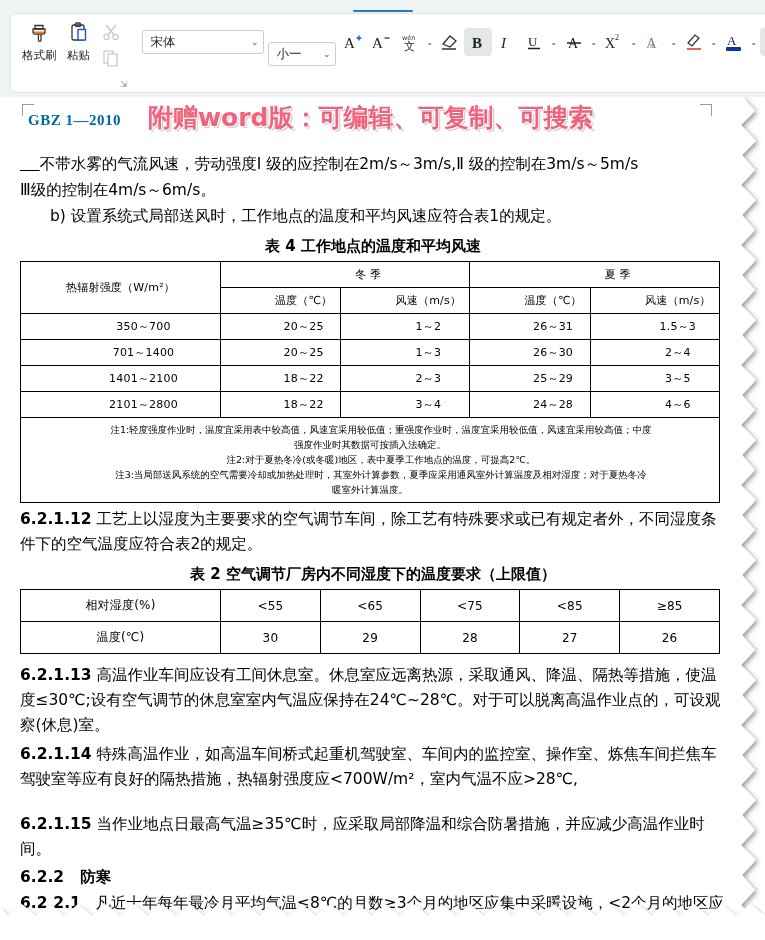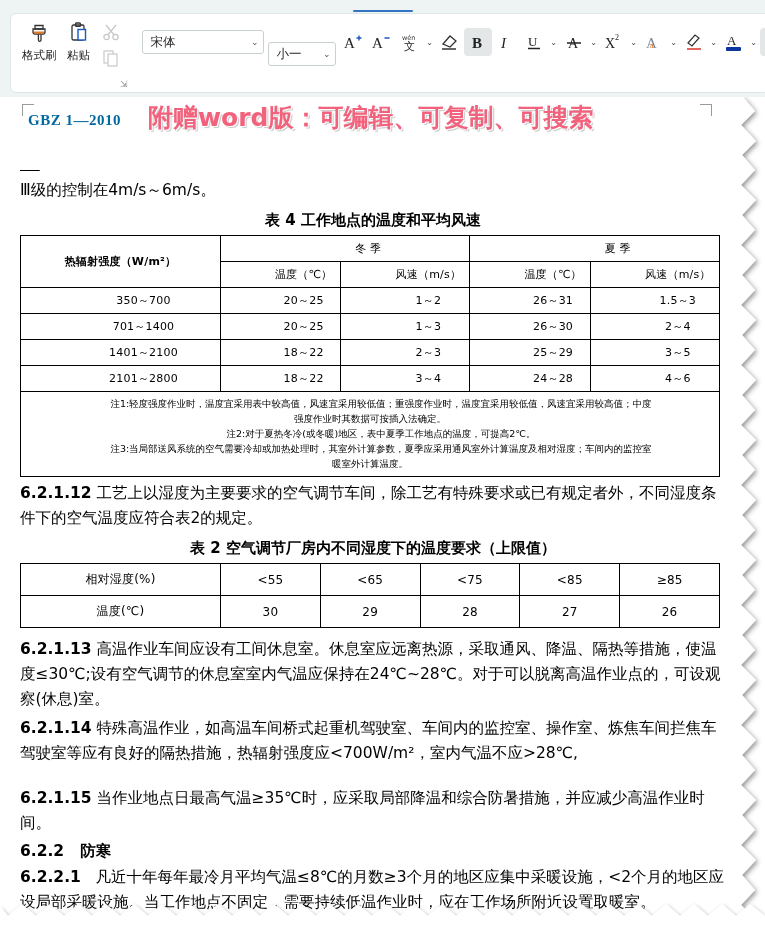--- a/index.html
+++ b/index.html
@@ -393,31 +393,32 @@
     <div class="crop-mark cm-tl" style="position:absolute;left:10px;top:7px;"></div>
     <div class="crop-mark cm-tr" style="position:absolute;left:688px;top:7px;"></div>
 
     <div style="position:absolute;left:16px;top:15px;font-family:'Liberation Serif',serif;font-weight:bold;font-size:15px;letter-spacing:.5px;color:#0369a1;">GBZ  1—2010</div>
 
     <div class="watermark" style="position:absolute;left:136px;top:4px;">附赠word版：可编辑、可复制、可搜索</div>
 
     <div style="position:absolute;left:8px;top:55px;width:706px;">
 
       <p class="para">
-        <span style="text-decoration:underline;">&nbsp;&nbsp;&nbsp;&nbsp;</span>
+        <span style="text-decoration:underline;">&nbsp;&nbsp;&nbsp;&nbsp;</span><span>不带水雾的气流风速，劳动强度Ⅰ 级的应控制在2m/s～3m/s,Ⅱ  级的控制在3m/s～5m/s</span>
       </p>
       <p class="para">Ⅲ级的控制在4m/s～6m/s。</p>
 
+      <p class="para indent">b) 设置系统式局部送风时，工作地点的温度和平均风速应符合表1的规定。</p>
 
       <div class="tbl-caption">表 4  工作地点的温度和平均风速</div>
 
       <table class="doc">
         <tbody>
             <tr>
-          <td rowspan="2" style="width:200px;font-weight:bold;">热辐射强度（W/m²）</td>
+          <td rowspan="2" style="width:200px;">热辐射强度（W/m²）</td>
           <td colspan="2" style="width:250px;" class="tall">冬  季</td>
           <td colspan="2" style="width:250px;" class="tall">夏  季</td>
         </tr>
         <tr>
           <td class="tall">温度（℃）</td>
           <td class="tall">风速（m/s）</td>
           <td class="tall">温度（℃）</td>
           <td class="tall">风速（m/s）</td>
         </tr>
         <tr>
@@ -446,21 +447,21 @@
           <td class="tall">18～22</td>
           <td class="tall">3～4</td>
           <td class="tall">24～28</td>
           <td class="tall">4～6</td>
         </tr>
         <tr>
           <td class="notes" colspan="5">
             <span class="n ind">注1:轻度强度作业时，温度宜采用表中较高值，风速宜采用较低值；重强度作业时，温度宜采用较低值，风速宜采用较高值；中度</span>
             <span class="n">强度作业时其数据可按插入法确定。</span>
             <span class="n ind">注2:对于夏热冬冷(或冬暖)地区，表中夏季工作地点的温度，可提高2℃。</span>
-            <span class="n ind">注3:当局部送风系统的空气需要冷却或加热处理时，其室外计算参数，夏季应采用通风室外计算温度及相对湿度；车间内的监控室</span>
+            <span class="n ind">注3:当局部送风系统的空气需要冷却或加热处理时，其室外计算参数，夏季应采用通风室外计算温度及相对湿度；对于夏热冬冷</span>
             <span class="n">暖室外计算温度。</span>
           </td>
         </tr>
       </tbody>
         </table>
 
       <p class="para" style="margin-top:0;">
         <span class="clause">6.2.1.12</span>
         <span>工艺上以湿度为主要要求的空气调节车间，除工艺有特殊要求或已有规定者外，不同湿度条件下的空气温度应符合表2的规定。</span>
       </p>

